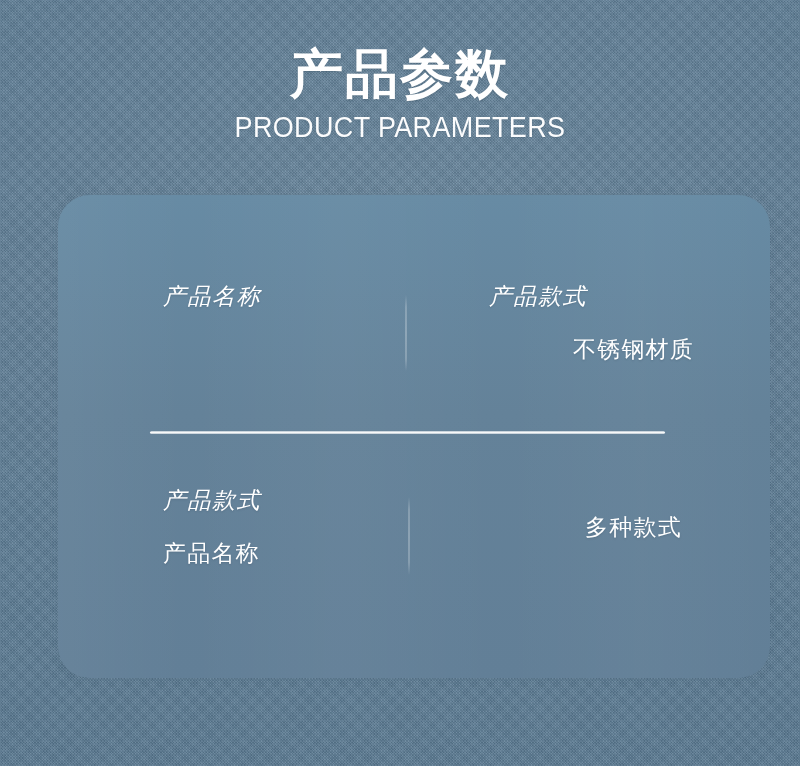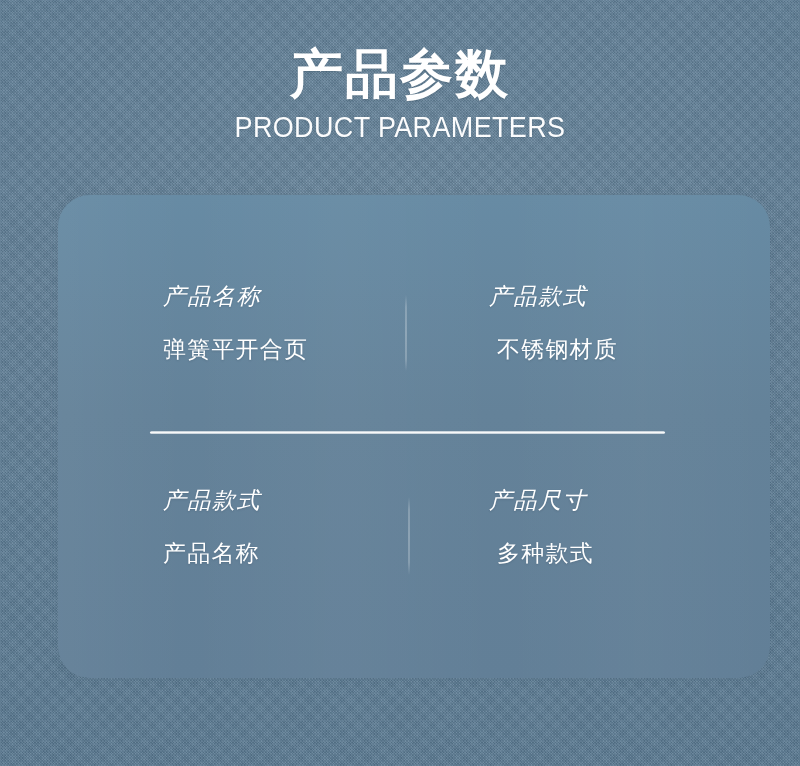--- a/index.html
+++ b/index.html
@@ -143,21 +143,21 @@
     line-height: 26px;
     color: #ffffff;
     font-style: normal;
     font-weight: 400;
     letter-spacing: 1.2px;
     white-space: nowrap;
     text-shadow: 0 1px 2px rgba(45,66,84,0.22);
     font-family: "DejaVu Sans", "Liberation Sans", sans-serif;
   }
   
-  .cell-right .spec-value { margin-left: 8px; }
+  .cell-right .spec-value { margin-left: 8px; text-align: center; }
   .cell-left  .spec-value { margin-left: 0px; }
 
   
   .v-divider {
     position: absolute;
     width: 2px;
     background: linear-gradient(180deg,
       rgba(255,255,255,0.00) 0%,
       rgba(255,255,255,0.22) 16%,
       rgba(255,255,255,0.26) 50%,
@@ -195,35 +195,33 @@
     <h2 id="title-en">PRODUCT PARAMETERS</h2>
   </div>
 
   <div id="spec-card"></div>
 
   <div id="spec-grid">
 
     <div class="spec-row row-top">
       <div class="spec-cell cell-left">
         <div class="spec-label">产品名称</div>
-        <div class="spec-value">弹簧平开合页</div>
       </div>
       <div class="spec-cell cell-right">
         <div class="spec-label">产品款式</div>
         <div class="spec-value">不锈钢材质</div>
       </div>
     </div>
 
     <div class="spec-row row-bottom">
       <div class="spec-cell cell-left">
         <div class="spec-label">产品款式</div>
         <div class="spec-value">产品名称</div>
       </div>
       <div class="spec-cell cell-right">
-        <div class="spec-label">产品尺寸</div>
         <div class="spec-value">多种款式</div>
       </div>
     </div>
 
     <div class="v-divider" id="v-divider-top"></div>
     <div class="v-divider" id="v-divider-bottom"></div>
     <div id="h-divider"></div>
 
   </div>
 

